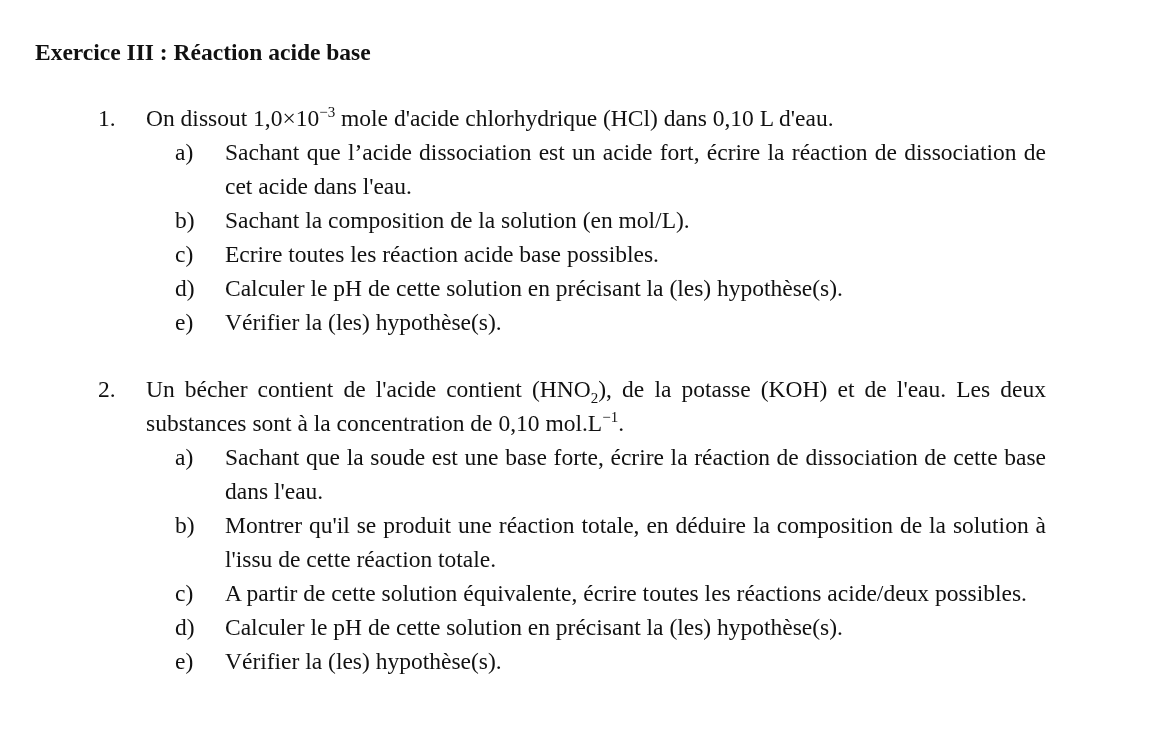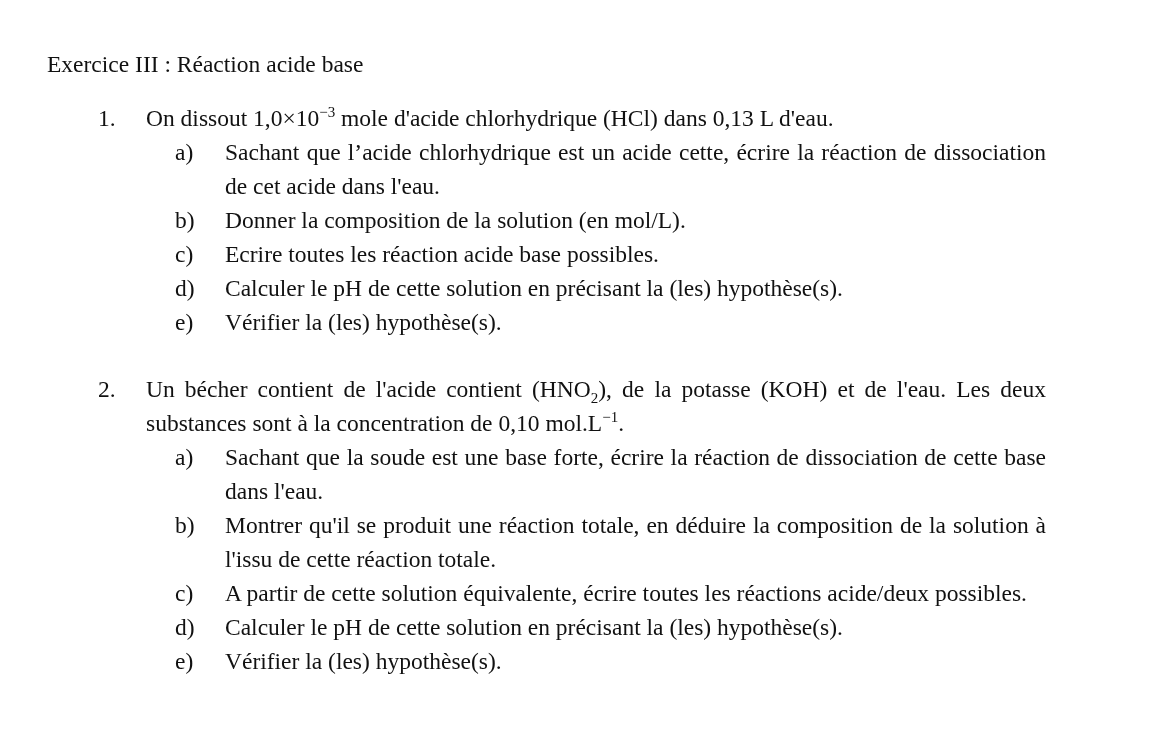--- a/index.html
+++ b/index.html
@@ -13,23 +13,23 @@
     overflow: hidden;
     position: relative;
     font-family: "Liberation Serif", "DejaVu Serif", serif;
     color: #111111;
     font-size: 23.5px;
   }
   .title {
     position: absolute;
     left: 35px;
     top: 38px;
-    font-weight: normal;
+    font-weight: bold;
     font-size: 23.5px;
-    margin: 12px;
+    margin: 0;
     line-height: 28px;
   }
   .question {
     position: absolute;
     left: 98px;
     width: 948px;
   }
   .q-row {
     display: flex;
     line-height: 34px;
@@ -67,30 +67,30 @@
   #q2 { top: 372px; }
 </style>
 </head>
 <body>
 
 <h1 class="title">Exercice III : Réaction acide base</h1>
 
 <div class="question" id="q1">
   <div class="q-row">
     <span class="q-num">1.</span>
-    <span class="q-text"><span>On dissout 1,0×10</span><sup>−3</sup><span> mole d'acide chlorhydrique (HCl) dans 0,13 L d'eau.</span></span>
+    <span class="q-text"><span>On dissout 1,0×10</span><sup>−3</sup><span> mole d'acide chlorhydrique (HCl) dans 0,10 L d'eau.</span></span>
   </div>
   <div class="sub-list">
     <div class="sub-row">
       <span class="sub-letter">a)</span>
-      <span class="sub-text">Sachant que l’acide chlorhydrique est un acide cette, écrire la réaction de dissociation de cet acide dans l'eau.</span>
+      <span class="sub-text">Sachant que l’acide dissociation est un acide fort, écrire la réaction de dissociation de cet acide dans l'eau.</span>
     </div>
     <div class="sub-row">
       <span class="sub-letter">b)</span>
-      <span class="sub-text">Donner la composition de la solution (en mol/L).</span>
+      <span class="sub-text">Sachant la composition de la solution (en mol/L).</span>
     </div>
     <div class="sub-row">
       <span class="sub-letter">c)</span>
       <span class="sub-text">Ecrire toutes les réaction acide base possibles.</span>
     </div>
     <div class="sub-row">
       <span class="sub-letter">d)</span>
       <span class="sub-text">Calculer le pH de cette solution en précisant la (les) hypothèse(s).</span>
     </div>
     <div class="sub-row">

